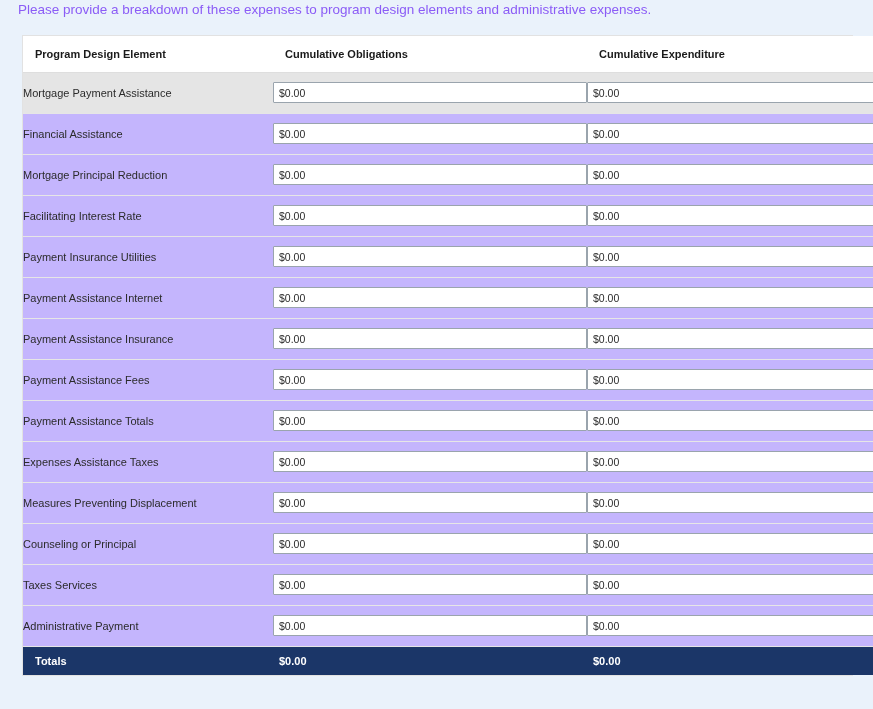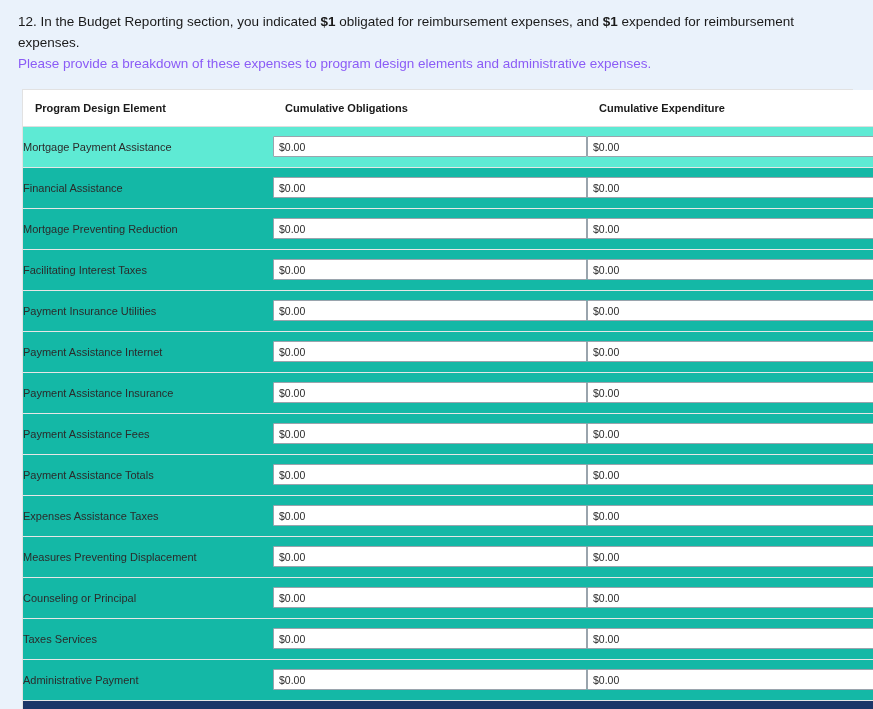--- a/index.html
+++ b/index.html
@@ -52,27 +52,27 @@
     font-weight: bold;
     color: #1a1a1a;
     padding: 12px 10px 12px 12px;
     background: #ffffff;
     border-bottom: 1px solid #dedede;
   }
   table.grid td {
     font-size: 11px;
     color: #2b2b2b;
     padding: 0;
-    background: #14b8a6;
+    background: #c4b5fd;
     border-bottom: 1px solid #e6e6e6;
     vertical-align: middle;
     height: 40px;
   }
   tr.alt td {
-    background: #5eead4;
+    background: #e5e5e5;
   }
   td.label-cell {
     padding-left: 12px;
     font-size: 10.5px;
     color: #2b2b2b;
   }
   td.input-cell {
     padding: 0 10px 0 4px;
   }
   .money-input {
@@ -103,24 +103,20 @@
   }
   tr.totals td.total-val {
     padding-left: 6px;
   }
 </style>
 </head>
 <body>
 
 <div class="page">
 
-  <div class="question">
-    <span>12.</span>
-    <span>In the Budget Reporting section, you indicated </span><span class="bold">$1</span><span> obligated for reimbursement expenses, and </span><span class="bold">$1</span><span> expended for reimbursement expenses.</span>
-  </div>
   <div class="q-line2">Please provide a breakdown of these expenses to program design elements and administrative expenses.</div>
 
   <div class="table-wrap">
     <table class="grid">
       <thead>
         <tr>
           <th class="col-label">Program Design Element</th>
           <th class="col-oblig">Cumulative Obligations</th>
           <th class="col-exp">Cumulative Expenditure</th>
         </tr>
@@ -141,31 +137,31 @@
           <td class="label-cell">Financial Assistance</td>
           <td class="input-cell">
             <input class="money-input" type="text" value="$0.00" style="">
           </td>
           <td class="input-cell">
             <input class="money-input" type="text" value="$0.00" style="">
           </td>
         </tr>
 
         <tr>
-          <td class="label-cell">Mortgage Preventing Reduction</td>
-          <td class="input-cell">
-            <input class="money-input" type="text" value="$0.00" style="">
-          </td>
-          <td class="input-cell">
-            <input class="money-input" type="text" value="$0.00" style="">
-          </td>
-        </tr>
-
-        <tr>
-          <td class="label-cell">Facilitating Interest Taxes</td>
+          <td class="label-cell">Mortgage Principal Reduction</td>
+          <td class="input-cell">
+            <input class="money-input" type="text" value="$0.00" style="">
+          </td>
+          <td class="input-cell">
+            <input class="money-input" type="text" value="$0.00" style="">
+          </td>
+        </tr>
+
+        <tr>
+          <td class="label-cell">Facilitating Interest Rate</td>
           <td class="input-cell">
             <input class="money-input" type="text" value="$0.00" style="">
           </td>
           <td class="input-cell">
             <input class="money-input" type="text" value="$0.00" style="">
           </td>
         </tr>
 
         <tr>
           <td class="label-cell">Payment Insurance Utilities</td>

